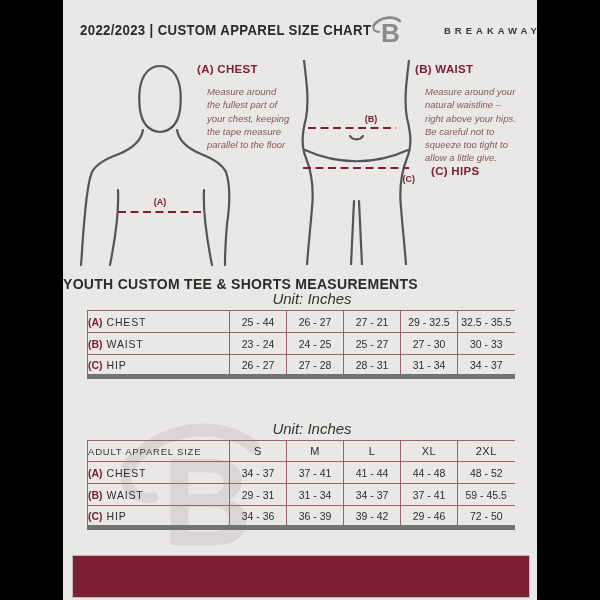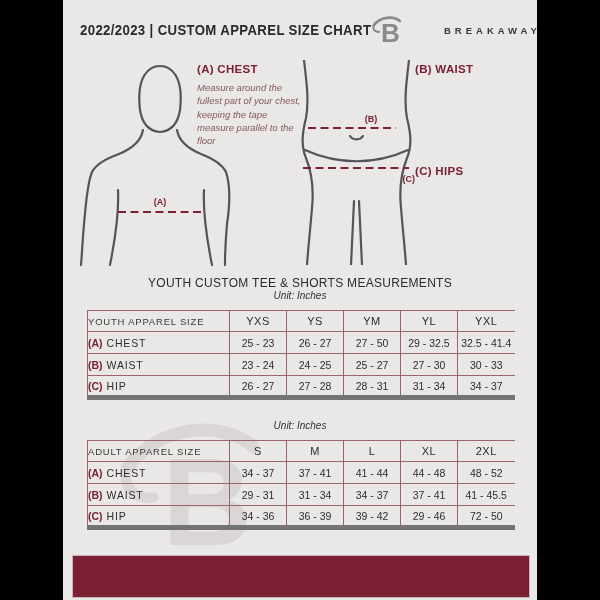--- a/index.html
+++ b/index.html
@@ -13,40 +13,40 @@
     color:#2b2a28;letter-spacing:.4px;transform:scaleX(.88);transform-origin:left center;
     white-space:nowrap;}
   .brand{position:absolute;left:308px;top:12px;display:flex;align-items:center;gap:5px;}
   .brand-name{font-size:9.5px;font-weight:bold;color:#3a3938;letter-spacing:4px;padding-left:32px;}
   .logo-svg{color:#8a8a8a;}
 
   
   .guide{position:absolute;}
   .guide h3{margin:0 0 6px 0;font-size:11.5px;font-weight:bold;color:#7b2035;
     letter-spacing:.3px;}
-  .guide p{margin:0;font-size:9.5px;font-style:italic;color:#84575f;line-height:1.4;
+  .guide p{margin:10px;font-size:9.5px;font-style:italic;color:#84575f;line-height:1.4;
     white-space:pre-line;}
   .g-chest{left:134px;top:63px;width:104px;}
   .g-waist{left:352px;top:63px;width:114px;}
-  .g-hips{left:352px;top:165px;width:116px;}
+  .g-hips{left:368px;top:165px;width:116px;}
 
   
   .fig{position:absolute;}
   .fig-torso{left:10px;top:58px;}
   .fig-lower{left:230px;top:60px;}
   svg .outline{fill:none;stroke:#56535a;stroke-width:2.2;stroke-linecap:round;}
   svg .dash{fill:none;stroke:#7d2036;stroke-width:2;stroke-dasharray:8 4.5;}
   svg text{font-family:"Liberation Sans",sans-serif;}
   svg .meas-label{font-size:9px;font-weight:bold;fill:#7d2036;}
 
   
-  .sec-title{position:absolute;left:0;width:474px;text-align:center;font-size:12px;
-    font-weight:normal;color:#2d2b29;letter-spacing:.3px;}
-  .sec-unit{position:absolute;left:0;width:474px;text-align:center;font-size:10px;
-    font-style:italic;color:#34322f;}
+  .sec-title{position:absolute;left:0;width:474px;text-align:left;font-size:14px;
+    font-weight:bold;color:#2d2b29;letter-spacing:.3px;}
+  .sec-unit{position:absolute;left:0;width:474px;text-align:center;font-size:15px;
+    font-style:italic;color:#34322f;padding-left:12px;}
   .t-youth{top:276px;} .u-youth{top:290px;}
   .t-adult{top:406px;} .u-adult{top:420px;}
 
   
   .tbl{position:absolute;left:24px;width:427px;border-collapse:collapse;
     table-layout:fixed;z-index:2;}
   .tbl-youth{top:310px;} .tbl-adult{top:440px;}
   .tbl col.c0{width:142px;} .tbl col.c{width:57px;}
   .tbl th,.tbl td{border-top:1px solid #9b6370;border-left:1px solid #9b6370;
     padding:0;background:transparent;font-weight:normal;}
@@ -109,20 +109,21 @@
       <line class="dash" x1="10" y1="108" x2="116" y2="108"></line>
       <text class="meas-label" x="122" y="122" text-anchor="end">(C)</text>
     </svg>
 
     <div class="guide g-chest">
       <h3>(A) CHEST</h3>
       <p>Measure around the fullest part of your chest, keeping the tape measure parallel to the floor</p>
     </div>
     <div class="guide g-waist">
       <h3>(B) WAIST</h3>
+      <p>Measure around your natural waistline – right above your hips. Be careful not to squeeze too tight to allow a little give.</p>
     </div>
     <div class="guide g-hips">
       <h3>(C) HIPS</h3>
     </div>
 
     <svg class="watermark" width="200" height="172" viewBox="0 0 40 40">
       <use href="#bw-logo"></use>
     </svg>
 
     <div class="sec-title t-youth">YOUTH CUSTOM TEE &amp; SHORTS MEASUREMENTS</div>
@@ -131,35 +132,27 @@
     <table class="tbl tbl-youth">
       <colgroup>
           <col class="c0">
           <col class="c">
           <col class="c">
           <col class="c">
           <col class="c">
           <col class="c">
         </colgroup>
       <tbody>
-          <tr class="hdr">
-        <th class="corner">YOUTH APPAREL SIZE</th>
-        <th class="size-h">YXS</th>
-        <th class="size-h">YS</th>
-        <th class="size-h">YM</th>
-        <th class="size-h">YL</th>
-        <th class="size-h">YXL</th>
-      </tr>
       <tr>
         <th class="rowlab"><span class="pfx">(A)</span><span>CHEST</span></th>
-        <td class="val">25 - 23</td>
+        <td class="val">25 - 44</td>
         <td class="val">26 - 27</td>
-        <td class="val">27 - 50</td>
+        <td class="val">27 - 21</td>
         <td class="val">29 - 32.5</td>
-        <td class="val">32.5 - 41.4</td>
+        <td class="val">32.5 - 35.5</td>
       </tr>
       <tr>
         <th class="rowlab"><span class="pfx">(B)</span><span>WAIST</span></th>
         <td class="val">23 - 24</td>
         <td class="val">24 - 25</td>
         <td class="val">25 - 27</td>
         <td class="val">27 - 30</td>
         <td class="val">30 - 33</td>
       </tr>
       <tr>
@@ -200,21 +193,21 @@
         <td class="val">41 - 44</td>
         <td class="val">44 - 48</td>
         <td class="val">48 - 52</td>
       </tr>
       <tr>
         <th class="rowlab"><span class="pfx">(B)</span><span>WAIST</span></th>
         <td class="val">29 - 31</td>
         <td class="val">31 - 34</td>
         <td class="val">34 - 37</td>
         <td class="val">37 - 41</td>
-        <td class="val">41 - 45.5</td>
+        <td class="val">59 - 45.5</td>
       </tr>
       <tr>
         <th class="rowlab"><span class="pfx">(C)</span><span>HIP</span></th>
         <td class="val">34 - 36</td>
         <td class="val">36 - 39</td>
         <td class="val">39 - 42</td>
         <td class="val">29 - 46</td>
         <td class="val">72 - 50</td>
       </tr>
     </tbody>

